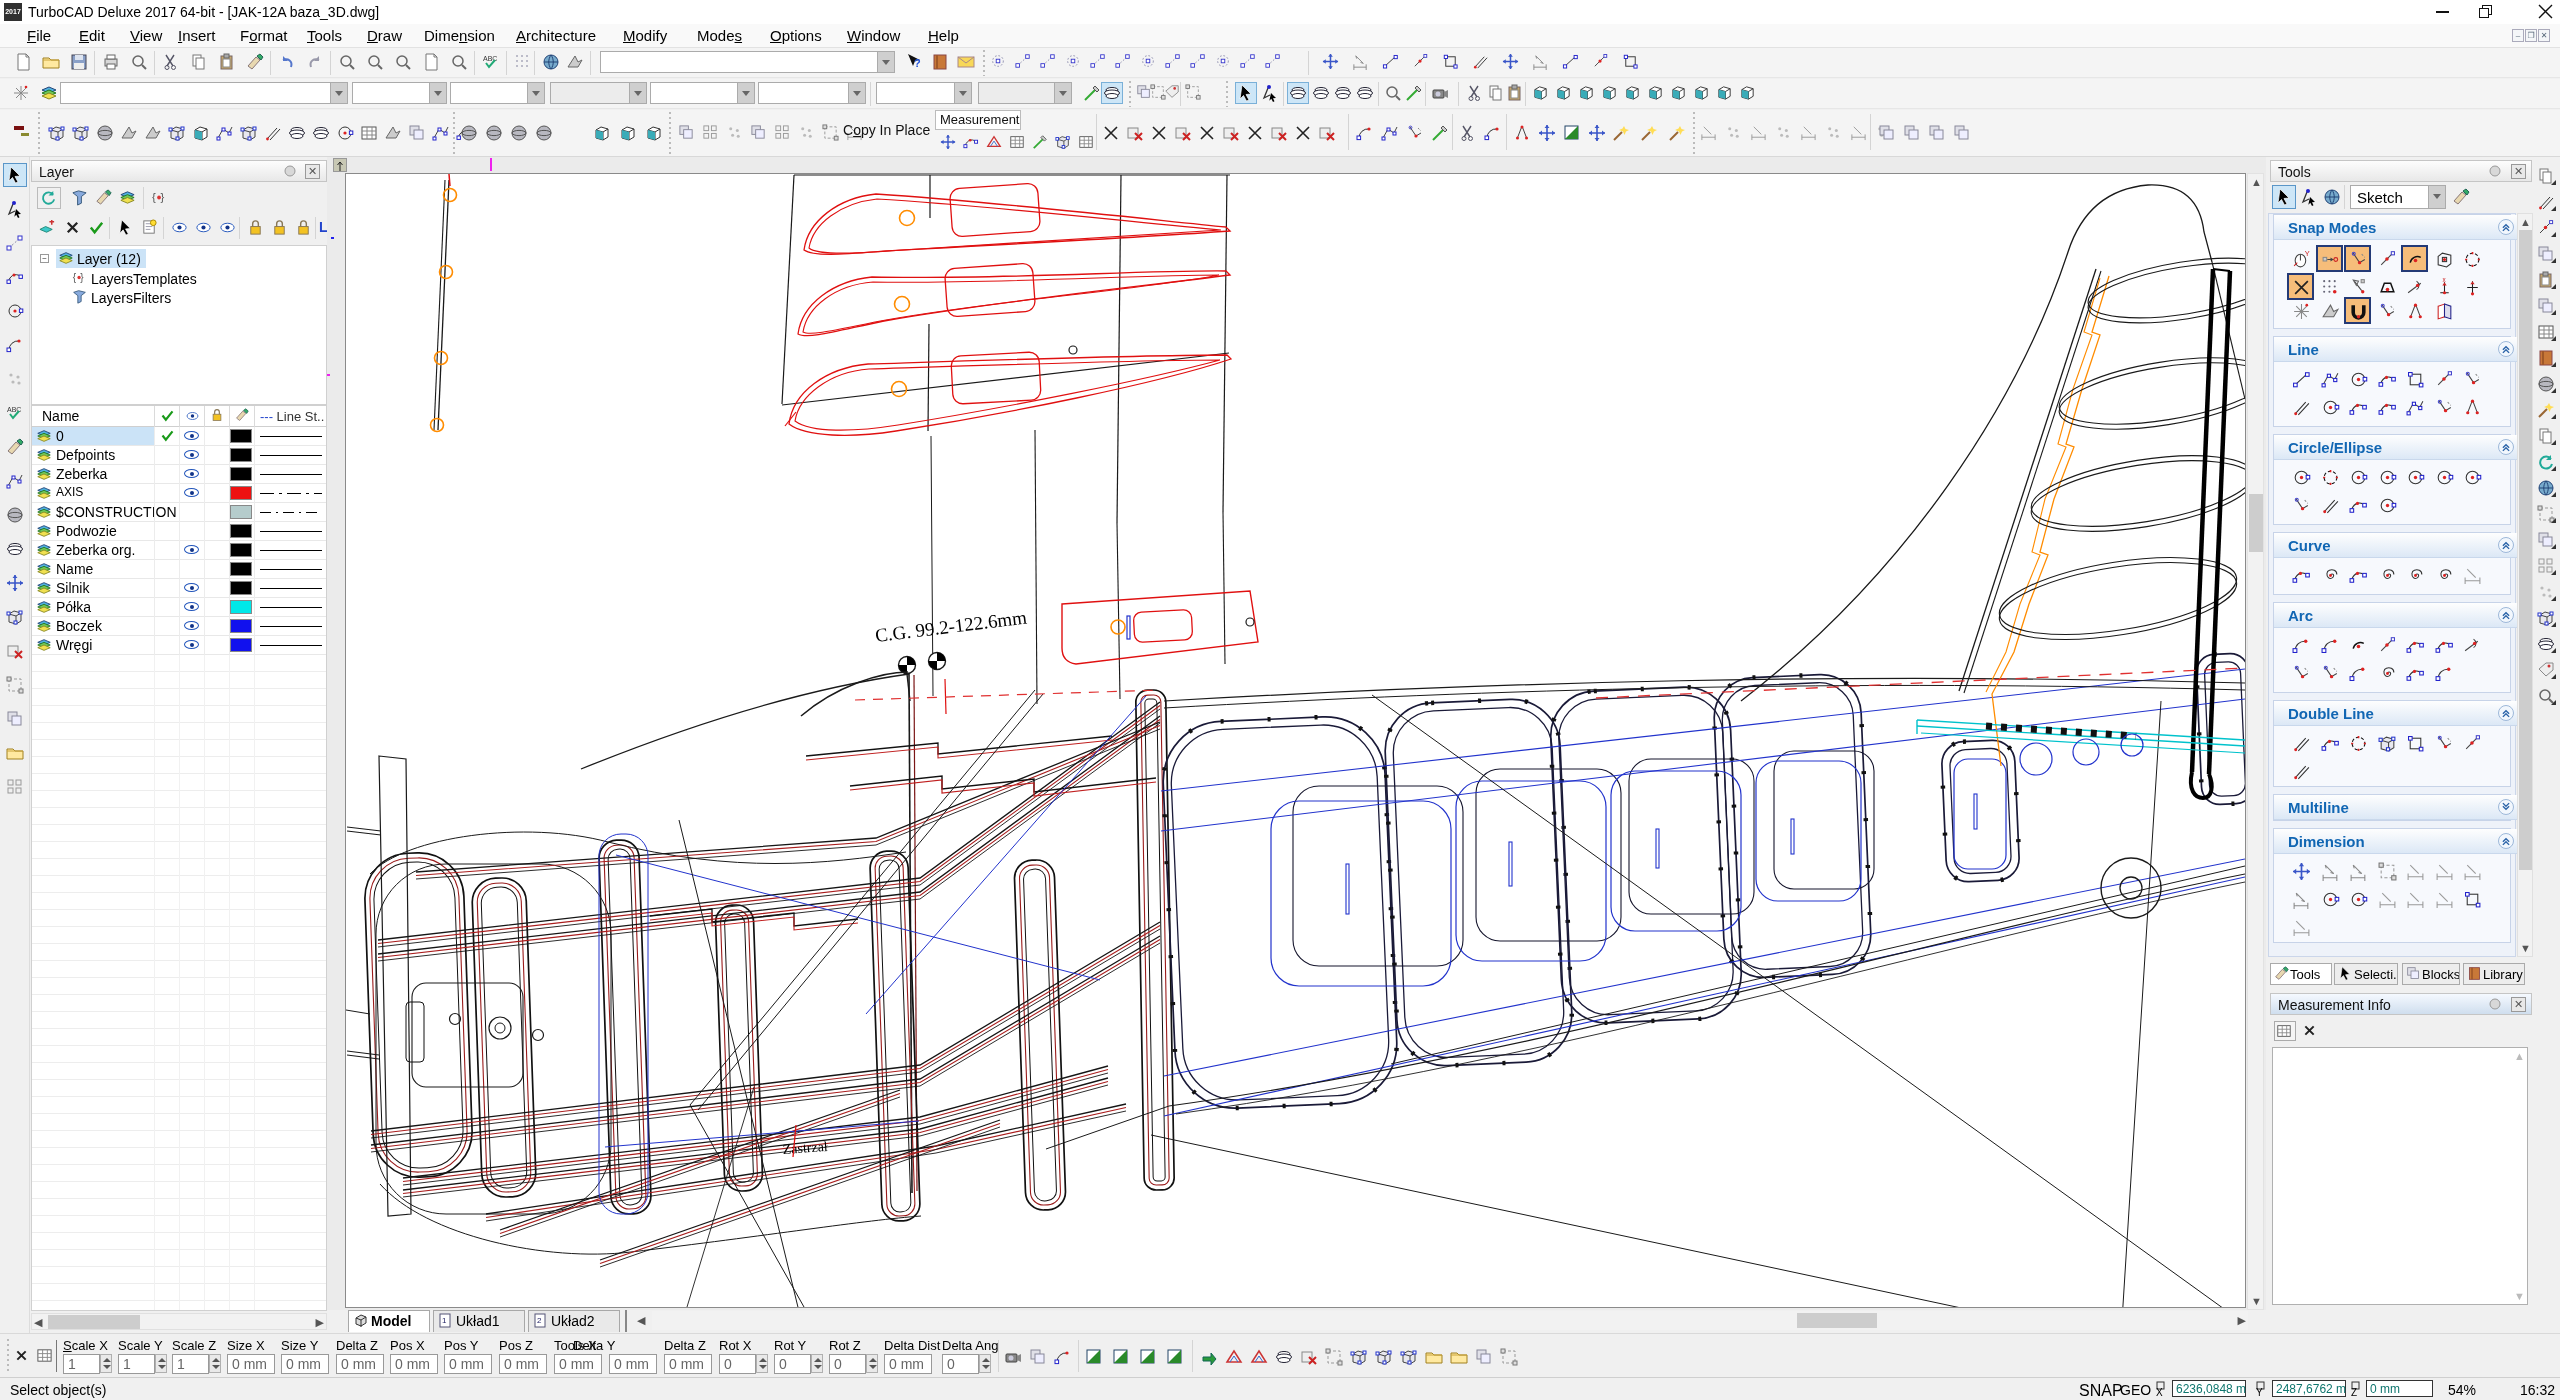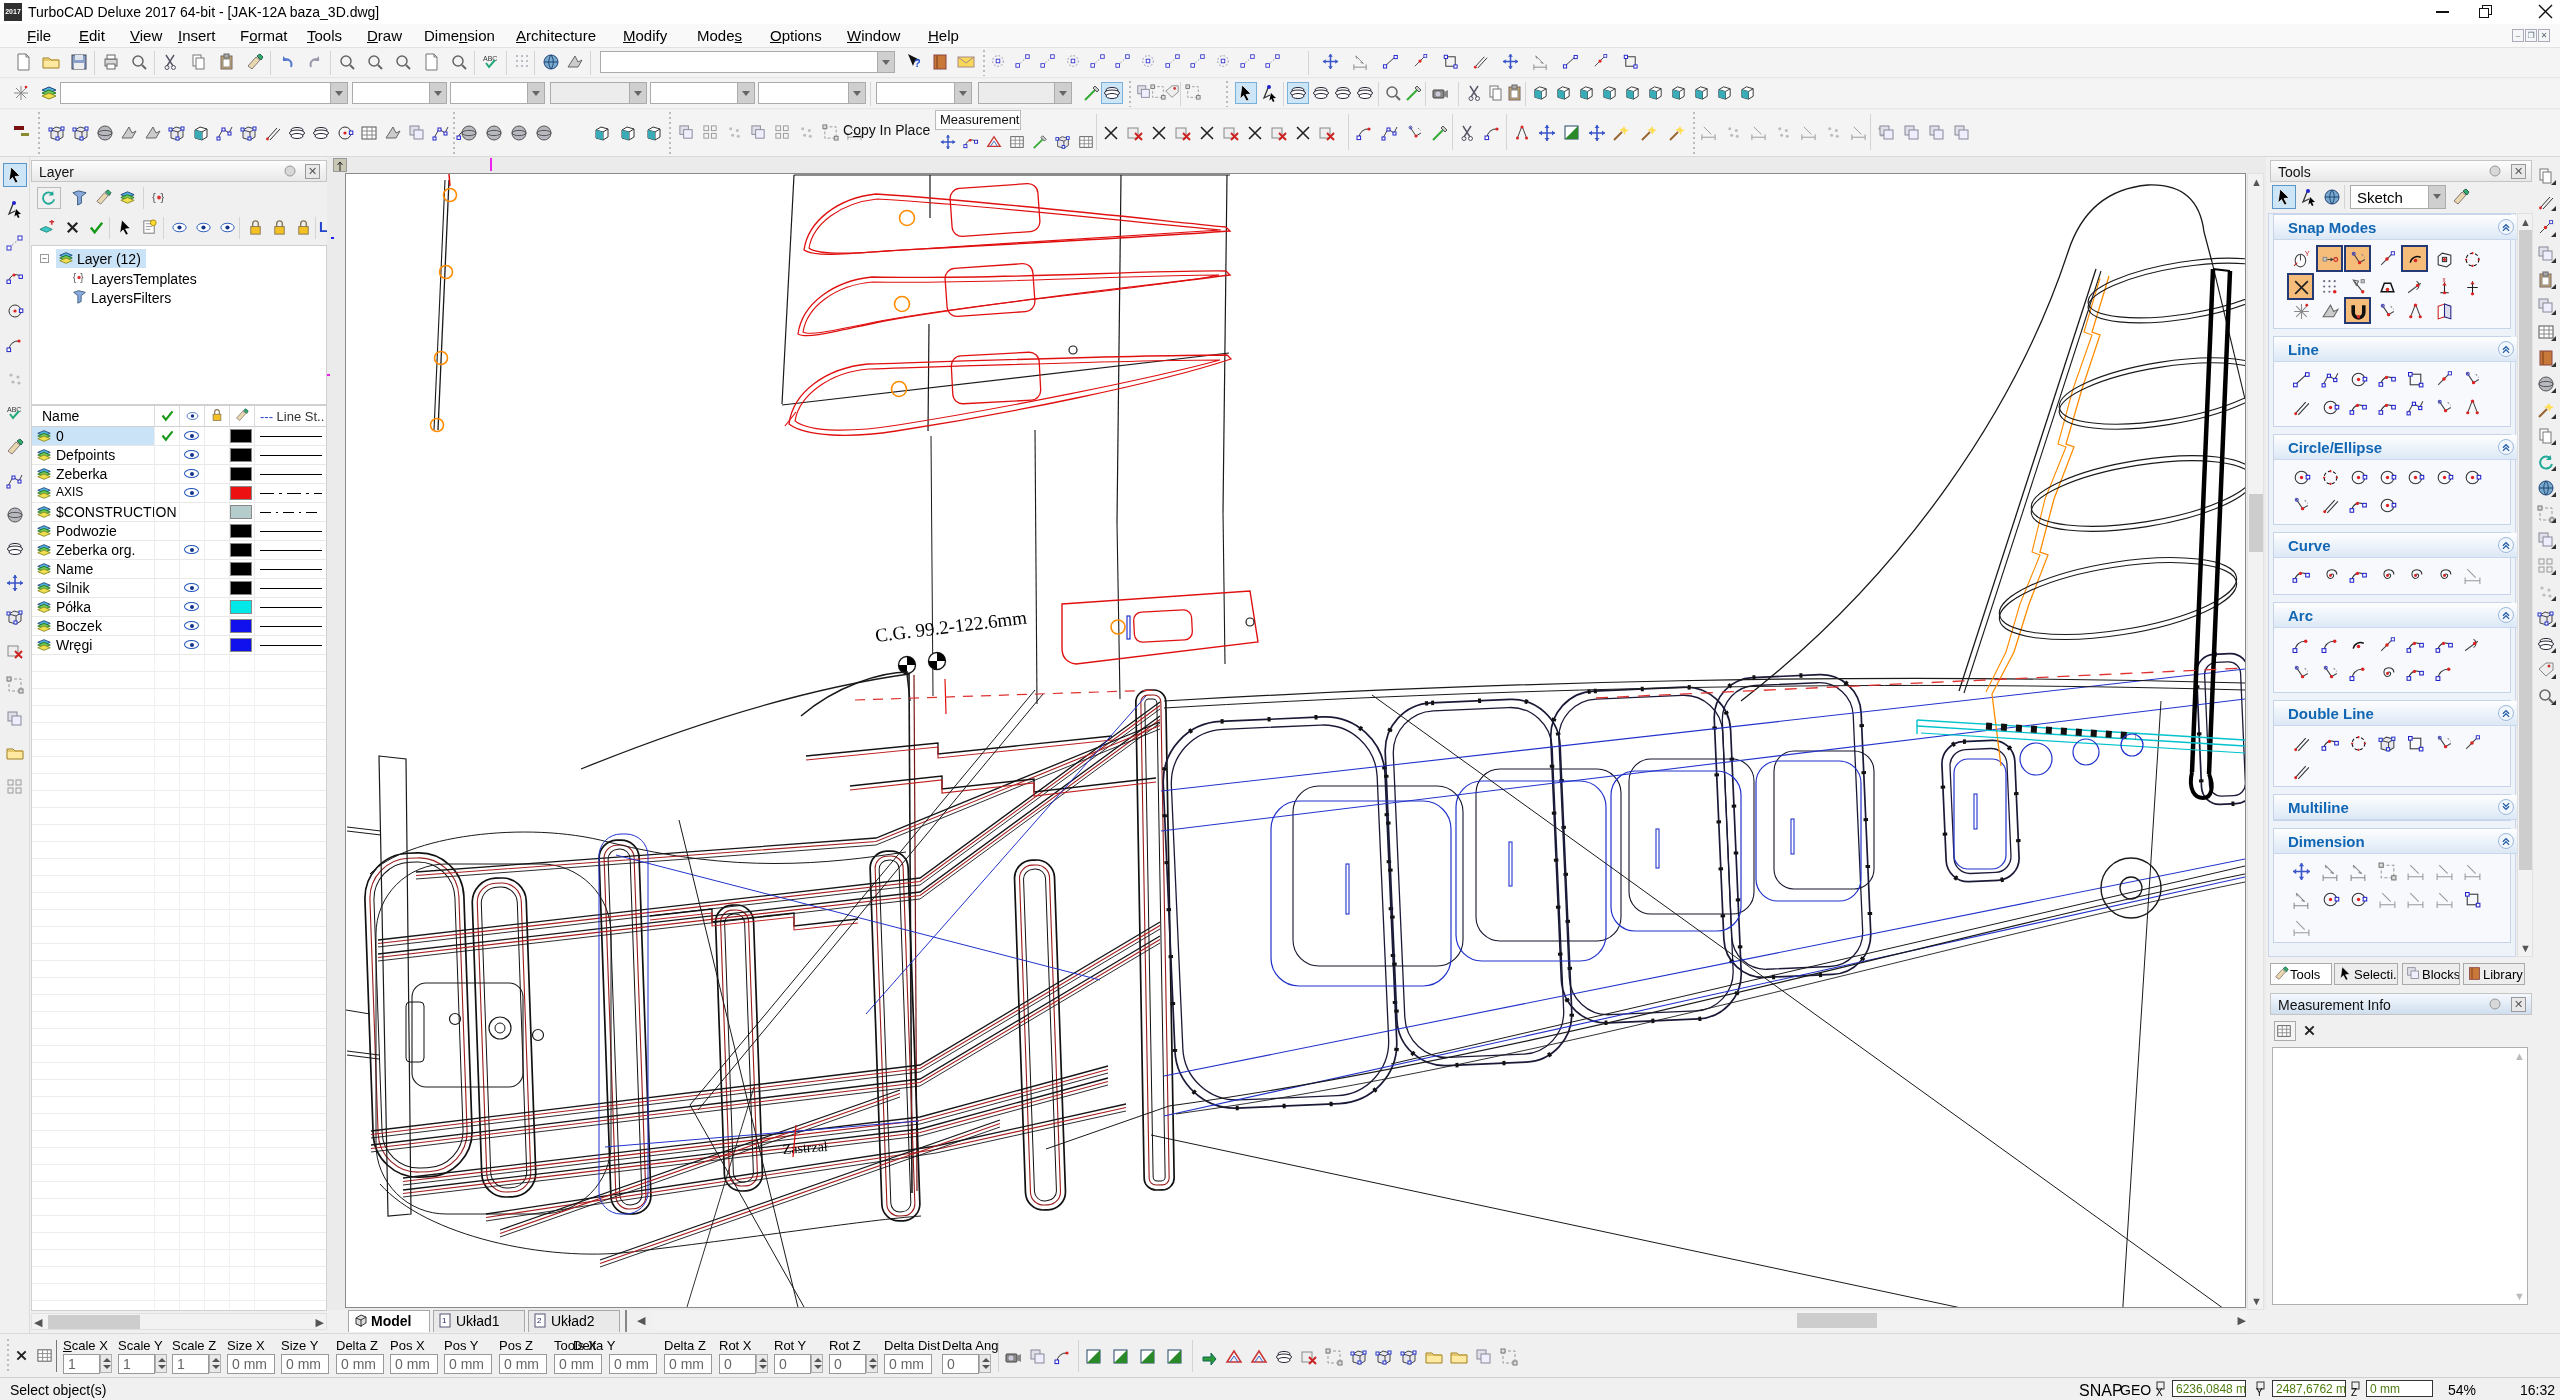--- a/index.html
+++ b/index.html
@@ -26,21 +26,21 @@
 #paper{position:absolute;left:18px;top:16px;width:1901px;height:1135px;background:#fff;border:1px solid #8a8a8a}
 #toolspanel{position:absolute;left:2266px;top:157px;width:268px;height:1176px;background:#f0f0f0}
 #farright{position:absolute;left:2534px;top:157px;width:26px;height:1176px;background:#f0f0f0}
 #inspector{position:absolute;left:0;top:1333px;width:2560px;height:44px;background:#f0f0f0;border-top:1px solid #d9d9d9}
 #statusbar{position:absolute;left:0;top:1377px;width:2560px;height:23px;background:#f0f0f0;border-top:1px solid #cfcfcf;font-size:14px}
 .fld{position:absolute;top:1338px;font-size:13px;color:#000;white-space:nowrap}
 .inp{position:absolute;top:1354px;height:20px;background:#fff;border:1px solid #999;font-size:14px;color:#666;padding:1px 4px;white-space:nowrap}
 .spin{position:absolute;top:1354px;width:12px;height:19px;background:#e9e9e9;border:1px solid #b0b0b0}
 .spin:before{content:"";position:absolute;left:2px;top:3px;border-left:4px solid transparent;border-right:4px solid transparent;border-bottom:4px solid #555}
 .spin:after{content:"";position:absolute;left:2px;bottom:3px;border-left:4px solid transparent;border-right:4px solid transparent;border-top:4px solid #555}
-.sbox{position:absolute;top:1380px;height:17px;background:#fff;border:1px solid #333;font-size:12px;line-height:16px;padding:0 3px;color:#4d7c0f;white-space:nowrap}
+.sbox{position:absolute;top:1380px;height:17px;background:#fff;border:1px solid #333;font-size:12px;line-height:16px;padding:0 3px;color:#0f766e;white-space:nowrap}
 .ptitle{height:22px;background:linear-gradient(#fdfdfd,#e8e8e8);border:1px solid #c5c5c5;position:relative}
 .ptitle span{position:absolute;left:7px;top:3px;font-size:14px;color:#111}
 .pclose{position:absolute;top:3px;width:15px;height:15px;background:#e8e8e8;border:1px solid #999;color:#555;font-size:11px;text-align:center;line-height:13px}
 .ppin{position:absolute;top:3px;width:16px;height:14px}
 .sechead{position:relative;height:25px;background:linear-gradient(#fefefe,#dce8f6);border-bottom:1px solid #c9d8ec}
 .sechead b{position:absolute;left:14px;top:4px;font-size:15px;color:#1166b3}
 .chev{position:absolute;right:8px;top:4px;width:16px;height:16px;border-radius:9px;border:1px solid #9db8d9;background:#f2f7fd}
 .secbox{position:relative;background:#f7f9fd;border:1px solid #c7d3e8;margin:0 4px 7px 4px}
 .tgrid{position:relative}
 .snapcell{position:absolute;width:27px;height:27px}

